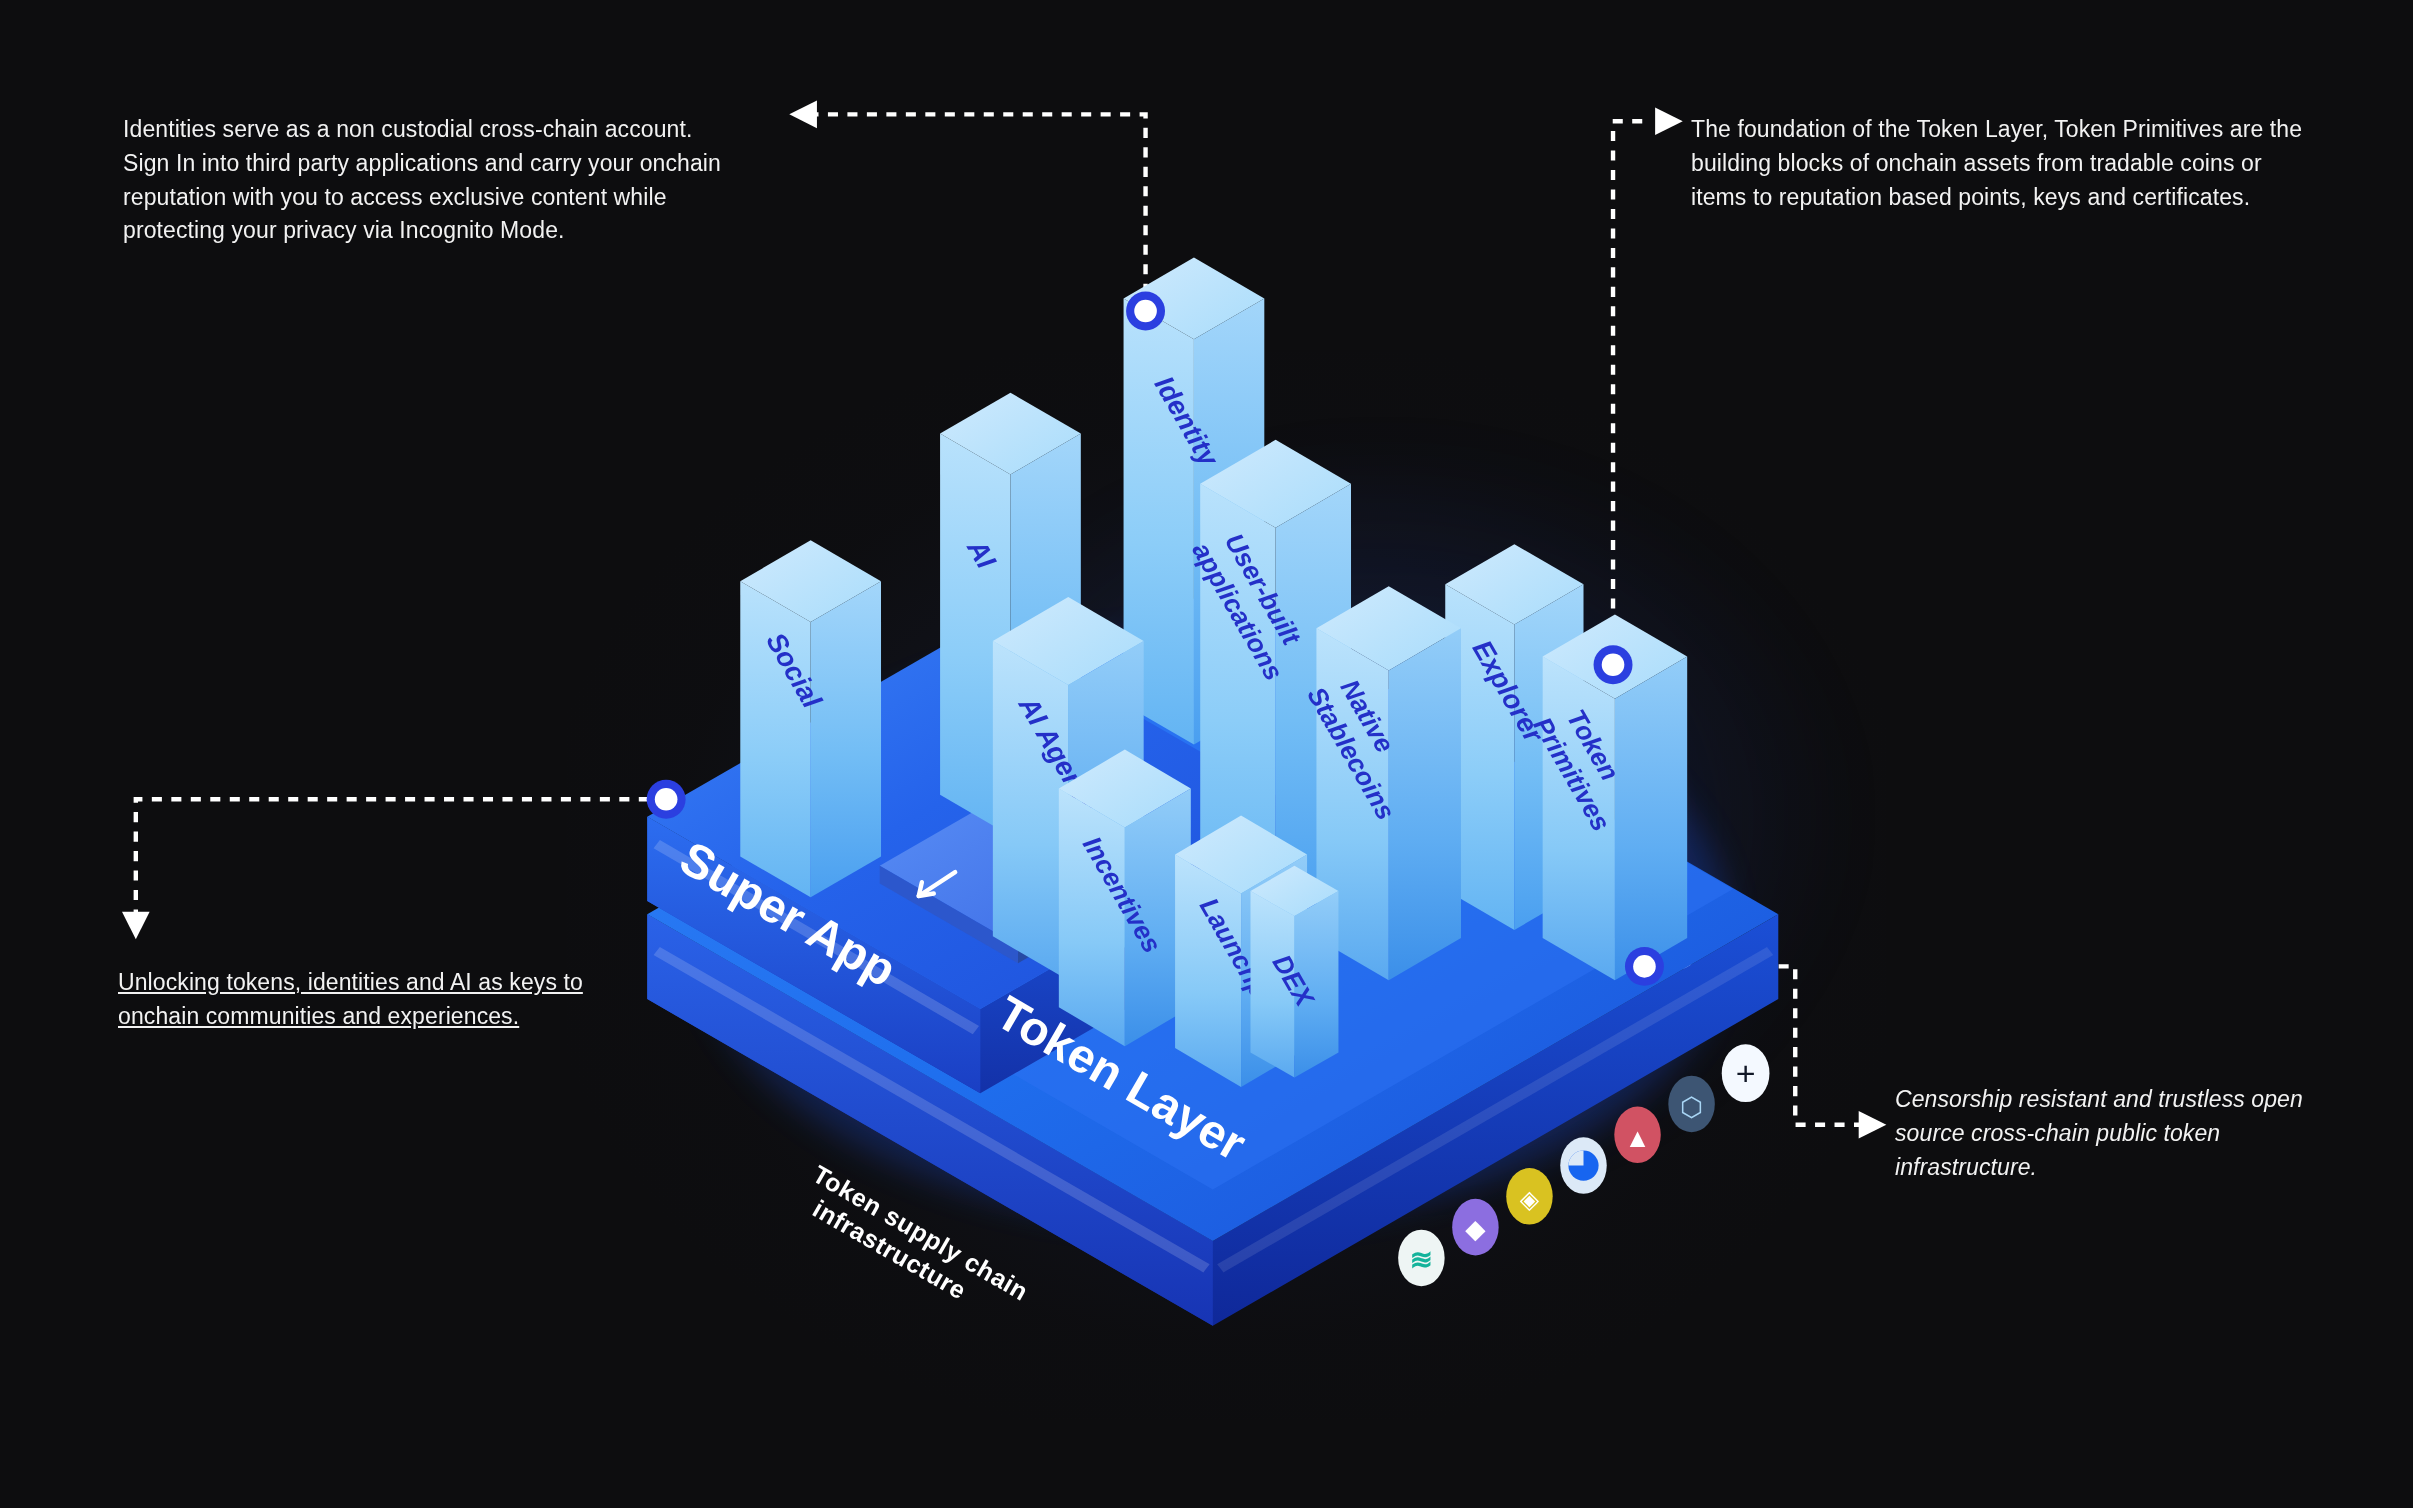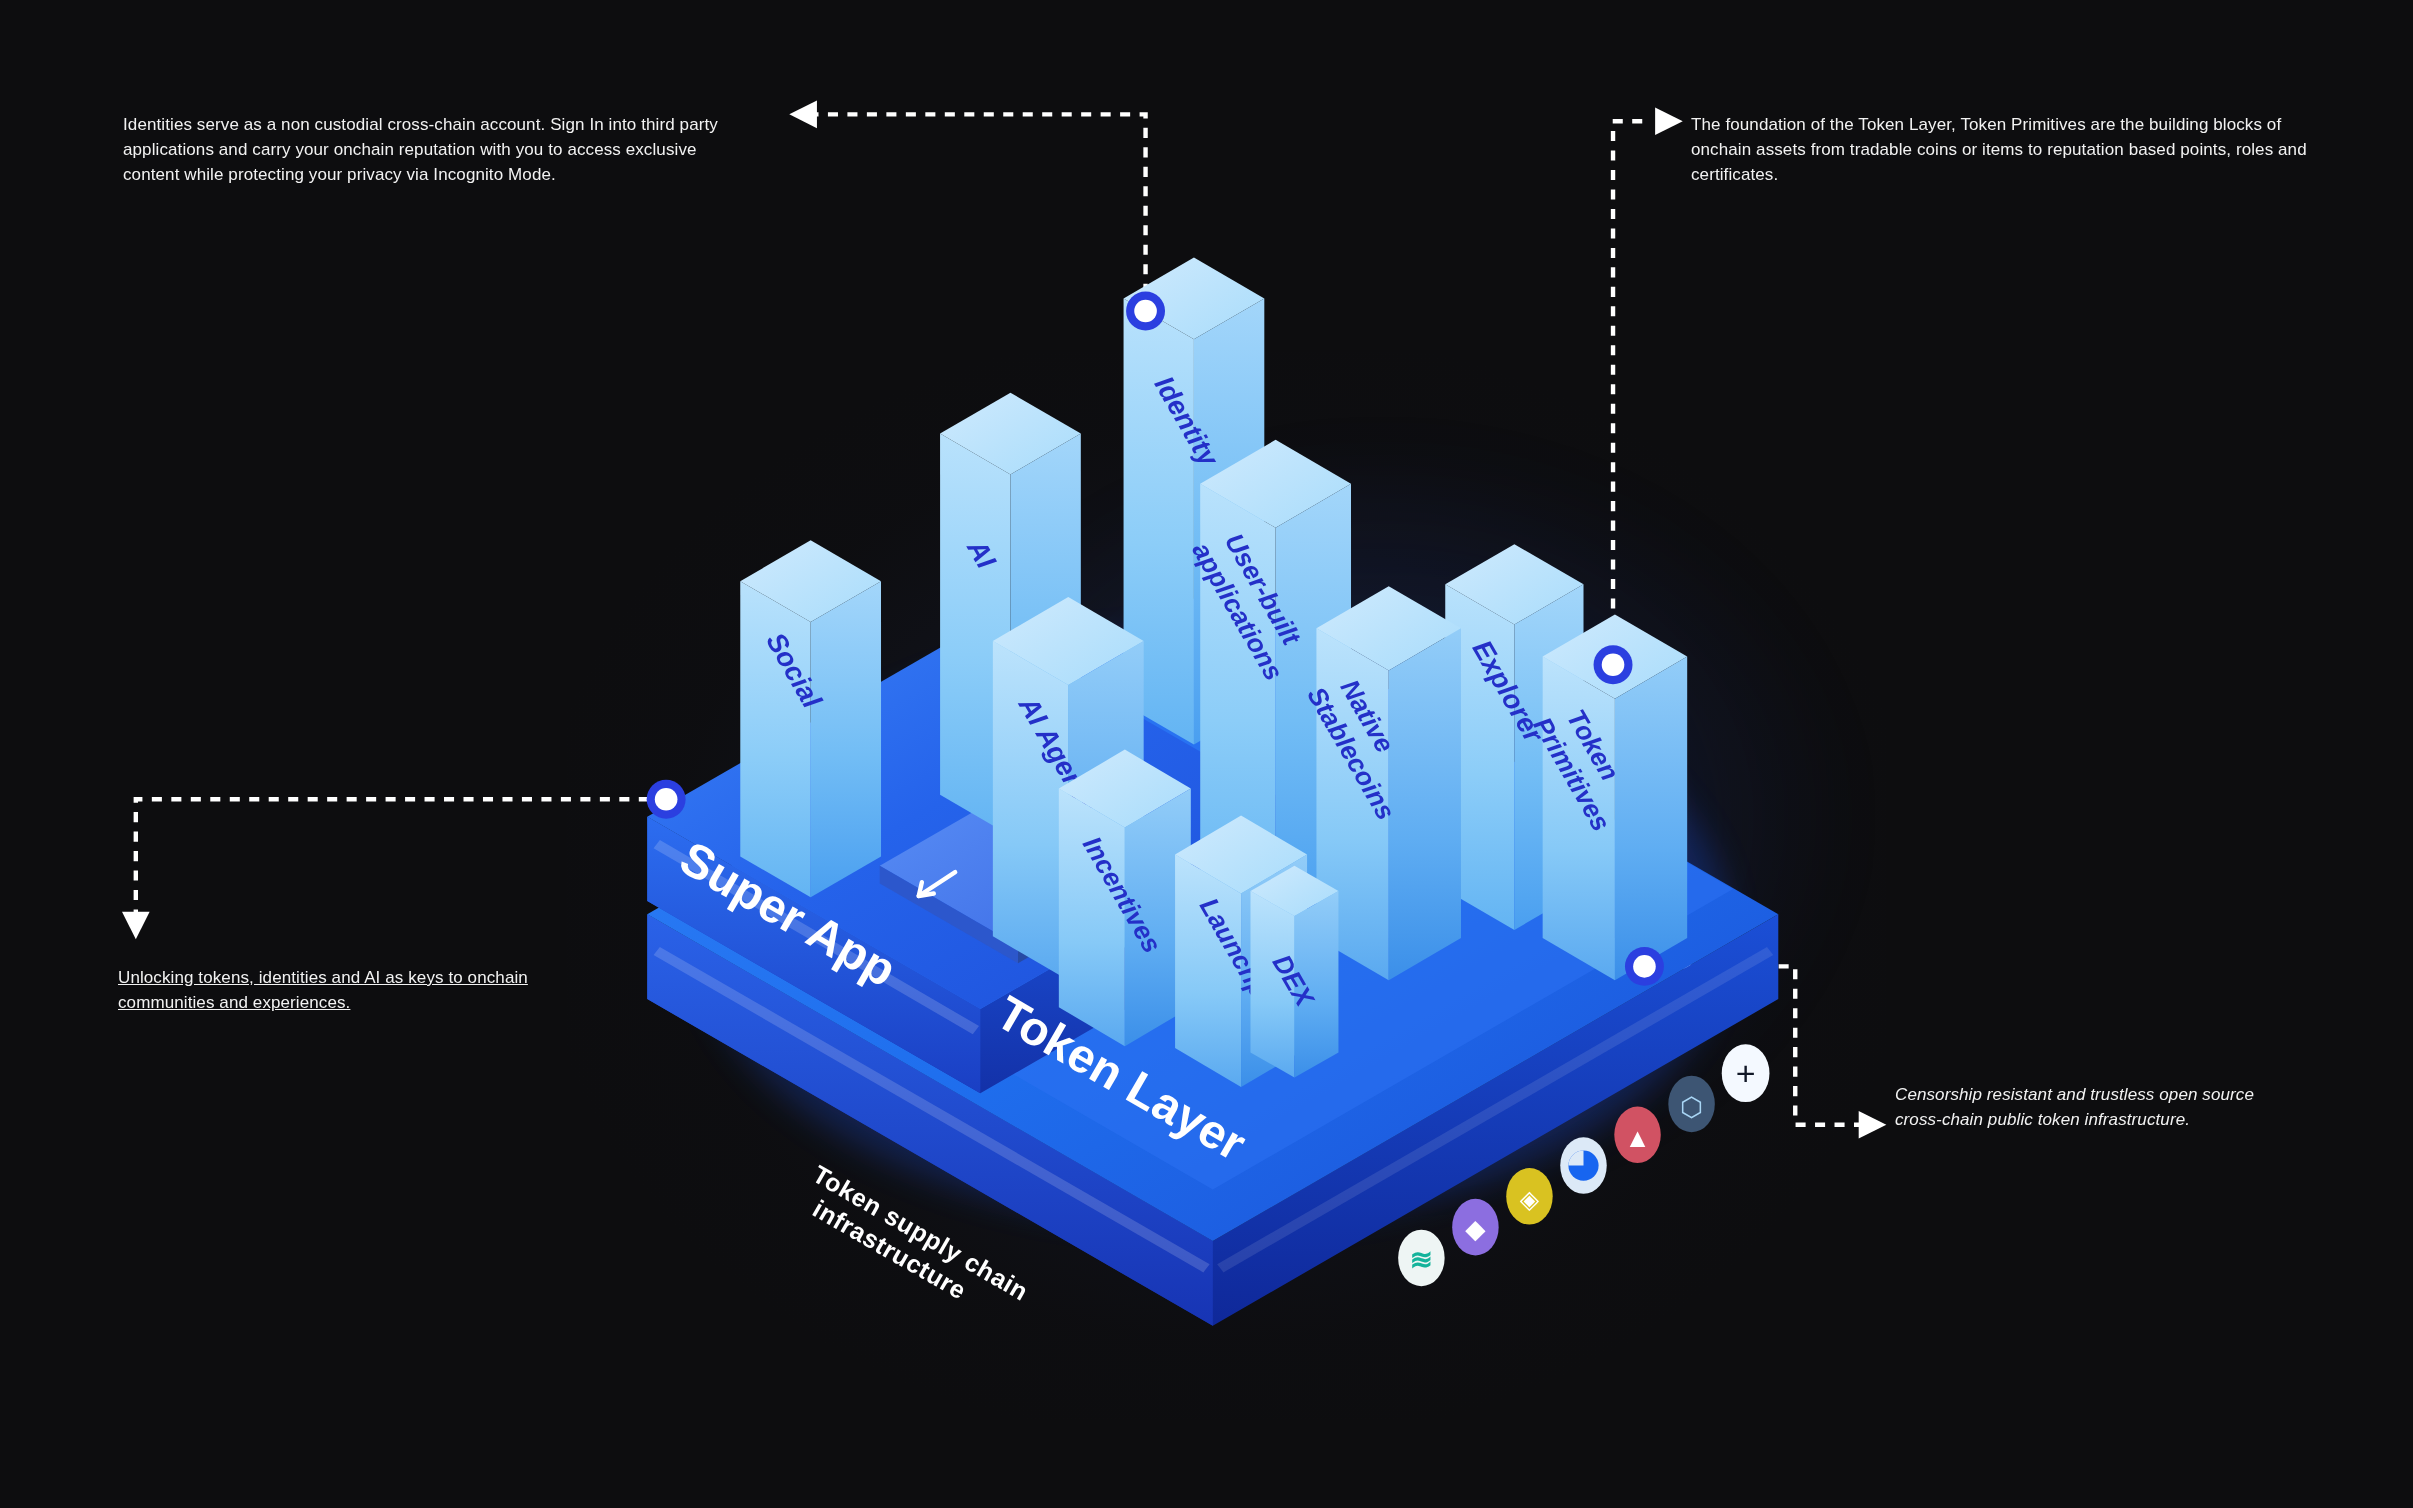--- a/index.html
+++ b/index.html
@@ -8,21 +8,21 @@
 
   
   .bg-glow{position:absolute;left:566px;top:352px;width:1320px;height:1068px;
     background:radial-gradient(ellipse at 50% 50%, rgba(60,80,140,0.22) 0%, rgba(40,55,110,0.12) 35%, rgba(20,25,50,0.04) 60%, rgba(0,0,0,0) 75%);
     pointer-events:none;}
   .bg-glow2{position:absolute;left:911px;top:440px;width:943px;height:754px;
     background:radial-gradient(ellipse at 50% 50%, rgba(37,99,235,0.18) 0%, rgba(30,64,175,0.09) 45%, rgba(0,0,0,0) 72%);
     pointer-events:none;filter:blur(25px);}
 
   
-  .annot{position:absolute;color:#f2f2f2;font-size:17px;line-height:1.47;
+  .annot{position:absolute;color:#f2f2f2;font-size:23px;line-height:1.47;
     letter-spacing:0.1px;font-weight:400;}
   #annot-identity{left:123px;top:113px;width:603px;}
   #annot-primitives{left:1691px;top:113px;width:622px;}
   #annot-unlocking{left:118px;top:966px;width:478px;text-decoration:underline;}
   #annot-censorship{left:1895px;top:1083px;width:409px;font-style:italic;}
 
   
   #connectors{position:absolute;left:0;top:0;width:2413px;height:1508px;
     pointer-events:none;}
 
@@ -37,21 +37,21 @@
     fill:#ffffff;font-size:40px;letter-spacing:1px;}
 </style>
 </head>
 <body>
 
 <div class="bg-glow"></div>
 <div class="bg-glow2"></div>
 
 <div class="annot" id="annot-identity">Identities serve as a non custodial cross-chain account. Sign In into third party applications and carry your onchain reputation with you to access exclusive content while protecting your privacy via Incognito Mode.</div>
 
-<div class="annot" id="annot-primitives">The foundation of the Token Layer, Token Primitives are the building blocks of onchain assets from tradable coins or items to reputation based points, roles and certificates.</div>
+<div class="annot" id="annot-primitives">The foundation of the Token Layer, Token Primitives are the building blocks of onchain assets from tradable coins or items to reputation based points, keys and certificates.</div>
 
 <div class="annot" id="annot-unlocking">Unlocking tokens, identities and AI as keys to onchain communities and experiences.</div>
 
 <div class="annot" id="annot-censorship">Censorship resistant and trustless open source cross-chain public token infrastructure.</div>
 
 <svg id="connectors" viewBox="0 0 3840 2400">
   <g stroke="#ffffff" stroke-width="7" fill="none" stroke-dasharray="9 22" stroke-linecap="square">
 
     <path d="M1823,495 L1823,182 L1290,182"></path>
 

